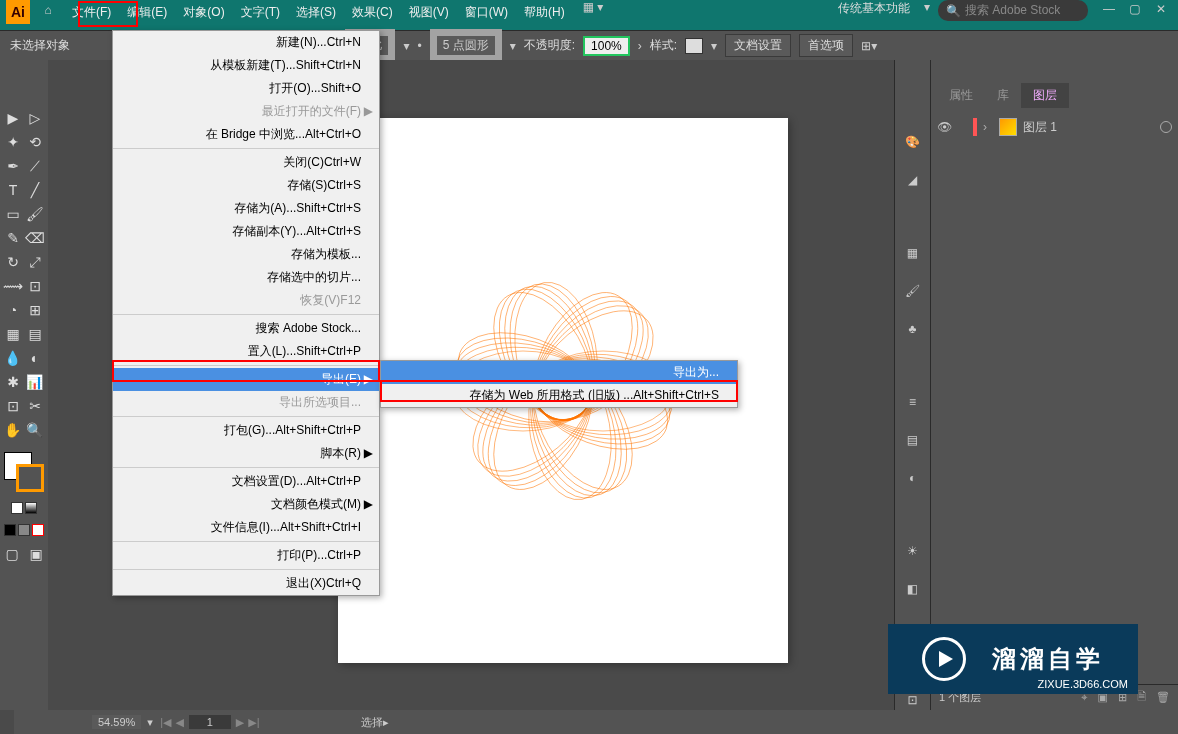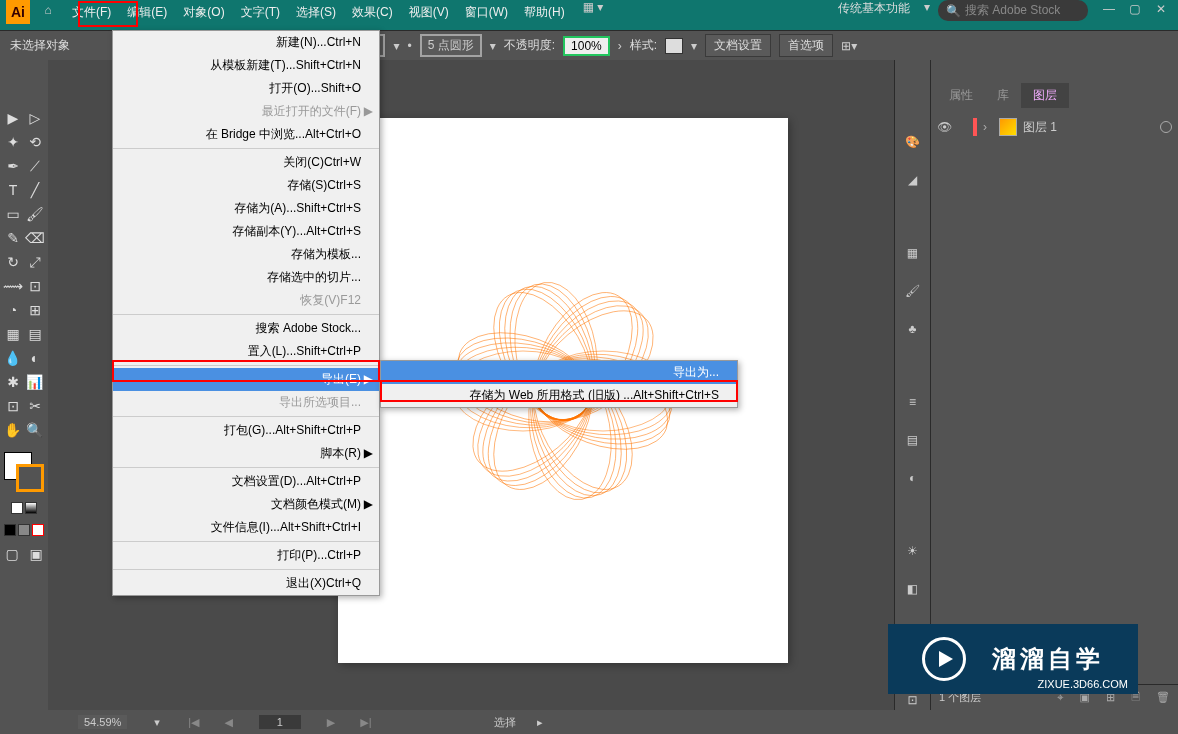--- a/index.html
+++ b/index.html
@@ -12,21 +12,21 @@
 .work-label{color:#ddd;margin-right:6px;}
 .chev{color:#ccc;margin:0 8px;}
 .search-box{background:#3a3a3a;border-radius:10px;padding:2px 8px;width:150px;color:#888;display:flex;align-items:center;gap:4px;}
 .win-btns{display:flex;gap:4px;margin-left:10px;}
 .win-btn{width:22px;height:18px;display:flex;align-items:center;justify-content:center;color:#ccc;}
 .optbar{height:30px;background:#535353;display:flex;align-items:center;padding:0 10px;border-top:1px solid #2a2a2a;gap:8px;}
 .opt-label{color:#ddd;}
 .opt-btn{background:#5a5a5a;border:1px solid #3a3a3a;padding:2px 8px;color:#ddd;}
 .opt-num{background:#ddd;color:#000;padding:1px 4px;width:38px;text-align:center;border:1px solid #333;}
 .opt-field{background:#eee;color:#000;padding:1px 6px;border:2px solid #22c55e;}
-.opt-drop{background:#5a5a5a;border:2px solid #a3a3a3;padding:1px 6px;}
+.opt-drop{background:#5a5a5a;border:7px solid #a3a3a3;padding:1px 6px;}
 .main{position:absolute;top:60px;left:0;right:0;bottom:24px;display:flex;}
 .toolbox{width:48px;background:#535353;padding-top:48px;display:flex;flex-direction:column;align-items:center;}
 .tool-row{display:flex;gap:2px;margin-bottom:4px;}
 .tool{width:20px;height:20px;display:flex;align-items:center;justify-content:center;color:#ddd;font-size:14px;}
 .fill-stroke{width:40px;height:40px;position:relative;margin-top:8px;}
 .fill-sw{width:28px;height:28px;background:#fff;border:1px solid #000;position:absolute;top:0;left:0;}
 .stroke-sw{width:28px;height:28px;background:#535353;border:3px solid #ff9a00;position:absolute;bottom:0;right:0;}
 .color-row{display:flex;gap:2px;margin-top:10px;}
 .csw{width:12px;height:12px;border:1px solid #333;}
 .mode-row{display:flex;gap:4px;margin-top:8px;}
@@ -49,30 +49,30 @@
 .dropdown{position:absolute;top:30px;left:112px;width:268px;background:#f0f0f0;color:#000;border:1px solid #999;box-shadow:2px 2px 6px rgba(0,0,0,0.3);z-index:100;}
 .dd-item{display:flex;justify-content:flex-end;padding:3px 18px;font-size:12px;line-height:17px;}
 .dd-item.disabled{color:#999;}
 .dd-item.hi{background:#4a90e2;color:#fff;}
 .dd-sep{height:1px;background:#ccc;margin:2px 0;}
 .dd-arrow{position:absolute;right:6px;}
 .submenu{position:absolute;top:360px;left:380px;width:358px;background:#f0f0f0;color:#000;border:1px solid #999;box-shadow:2px 2px 6px rgba(0,0,0,0.3);z-index:101;}
 .red-box1{position:absolute;top:1px;left:78px;width:60px;height:26px;border:2px solid red;z-index:200;}
 .red-box2{position:absolute;top:360px;left:112px;width:268px;height:22px;border:2px solid red;z-index:200;}
 .red-box3{position:absolute;top:380px;left:380px;width:358px;height:22px;border:2px solid red;z-index:200;}
-.statusbar{position:absolute;bottom:0;left:0;right:0;height:24px;background:#535353;display:flex;align-items:center;padding:0 8px;color:#ccc;font-size:11px;gap:21px;}
+.statusbar{position:absolute;bottom:0;left:14px;right:0;height:24px;background:#535353;display:flex;align-items:center;padding:0 8px;color:#ccc;font-size:11px;}
 .zoom{background:#5a5a5a;padding:1px 6px;margin-left:70px;}
 .sb-sep{flex:1;}
 .watermark{position:absolute;right:40px;bottom:40px;width:250px;height:70px;background:#0a3a5a;color:#fff;display:flex;align-items:center;justify-content:center;gap:26px;font-size:24px;z-index:50;}
 .wm-url{font-size:11px;position:absolute;bottom:4px;right:10px;}
 .flower{width:280px;height:280px;}
 .play-icon{width:44px;height:44px;border:3px solid #fff;border-radius:50%;display:flex;align-items:center;justify-content:center;}
 .play-icon::after{content:"";border-left:14px solid #fff;border-top:8px solid transparent;border-bottom:8px solid transparent;margin-left:4px;}
 .nav-arrow{width:14px;color:#888;text-align:center;}
-.panel-footer{margin-top:auto;height:26px;border-top:1px solid #2a2a2a;display:flex;align-items:center;padding:0 8px;gap:16px;font-size:11px;}
+.panel-footer{margin-top:auto;height:26px;border-top:1px solid #2a2a2a;display:flex;align-items:center;padding:0 8px;gap:10px;font-size:11px;}
 .pf-icon{color:#aaa;}
 </style>
 </head>
 <body>
 
 <div class="menubar">
   <div class="ai-logo">Ai</div>
   <div class="home-icon">⌂</div>
   <div class="menu-item">文件(F)</div>
   <div class="menu-item">编辑(E)</div>

